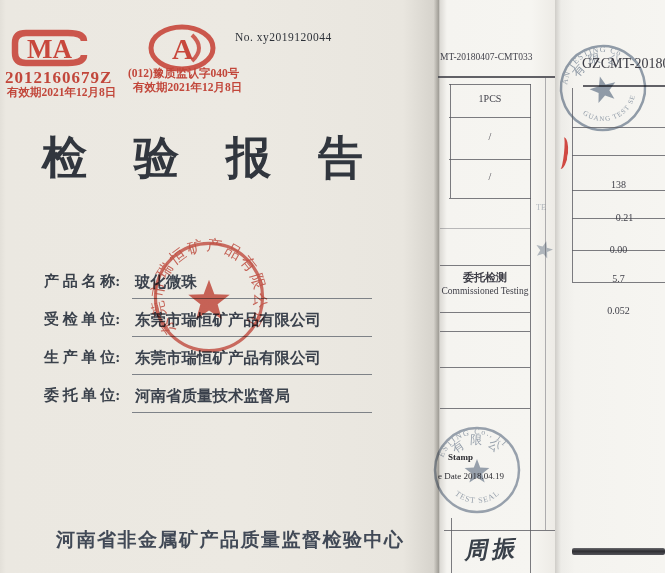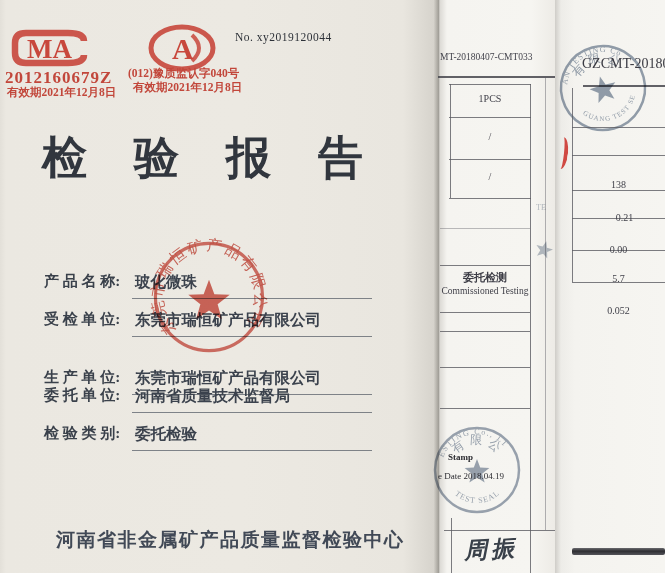--- a/index.html
+++ b/index.html
@@ -88,33 +88,28 @@
     <div class="abs field-row" style="top:272px;">
       <span class="field-label">产 品 名 称:</span>
       <span class="field-value">玻化微珠</span>
       <span class="field-line"></span>
     </div>
     <div class="abs field-row" style="top:310px;">
       <span class="field-label">受 检 单 位:</span>
       <span class="field-value">东莞市瑞恒矿产品有限公司</span>
       <span class="field-line"></span>
     </div>
-    <div class="abs field-row" style="top:368px;">
+    <div class="abs field-row" style="top:348px;">
       <span class="field-label">生 产 单 位:</span>
       <span class="field-value">东莞市瑞恒矿产品有限公司</span>
       <span class="field-line"></span>
     </div>
     <div class="abs field-row" style="top:386px;">
       <span class="field-label">委 托 单 位:</span>
       <span class="field-value">河南省质量技术监督局</span>
-      <span class="field-line"></span>
-    </div>
-    <div class="abs field-row" style="top:424px;">
-      <span class="field-label">检 验 类 别:</span>
-      <span class="field-value">委托检验</span>
       <span class="field-line"></span>
     </div>
 
     <svg class="seal1 abs" viewBox="0 0 130 130">
       <circle cx="65" cy="65" r="59" fill="none" stroke="#cb4437" stroke-width="3.5" opacity="0.85"></circle>
       <path id="sealArc" d="M 29 101 A 51 51 0 1 1 101 101" fill="none"></path>
       <text font-size="17" letter-spacing="2.5" fill="#c94437" opacity="0.9">
         <textPath href="#sealArc">东莞市瑞恒矿产品有限公司</textPath>
       </text>
       <polygon points="0,-24 5.9,-8.1 22.8,-7.4 9.5,3.1 14.1,19.4 0,10 -14.1,19.4 -9.5,3.1 -22.8,-7.4 -5.9,-8.1" transform="translate(65,70)" fill="#cc4437" opacity="0.9"></polygon>

